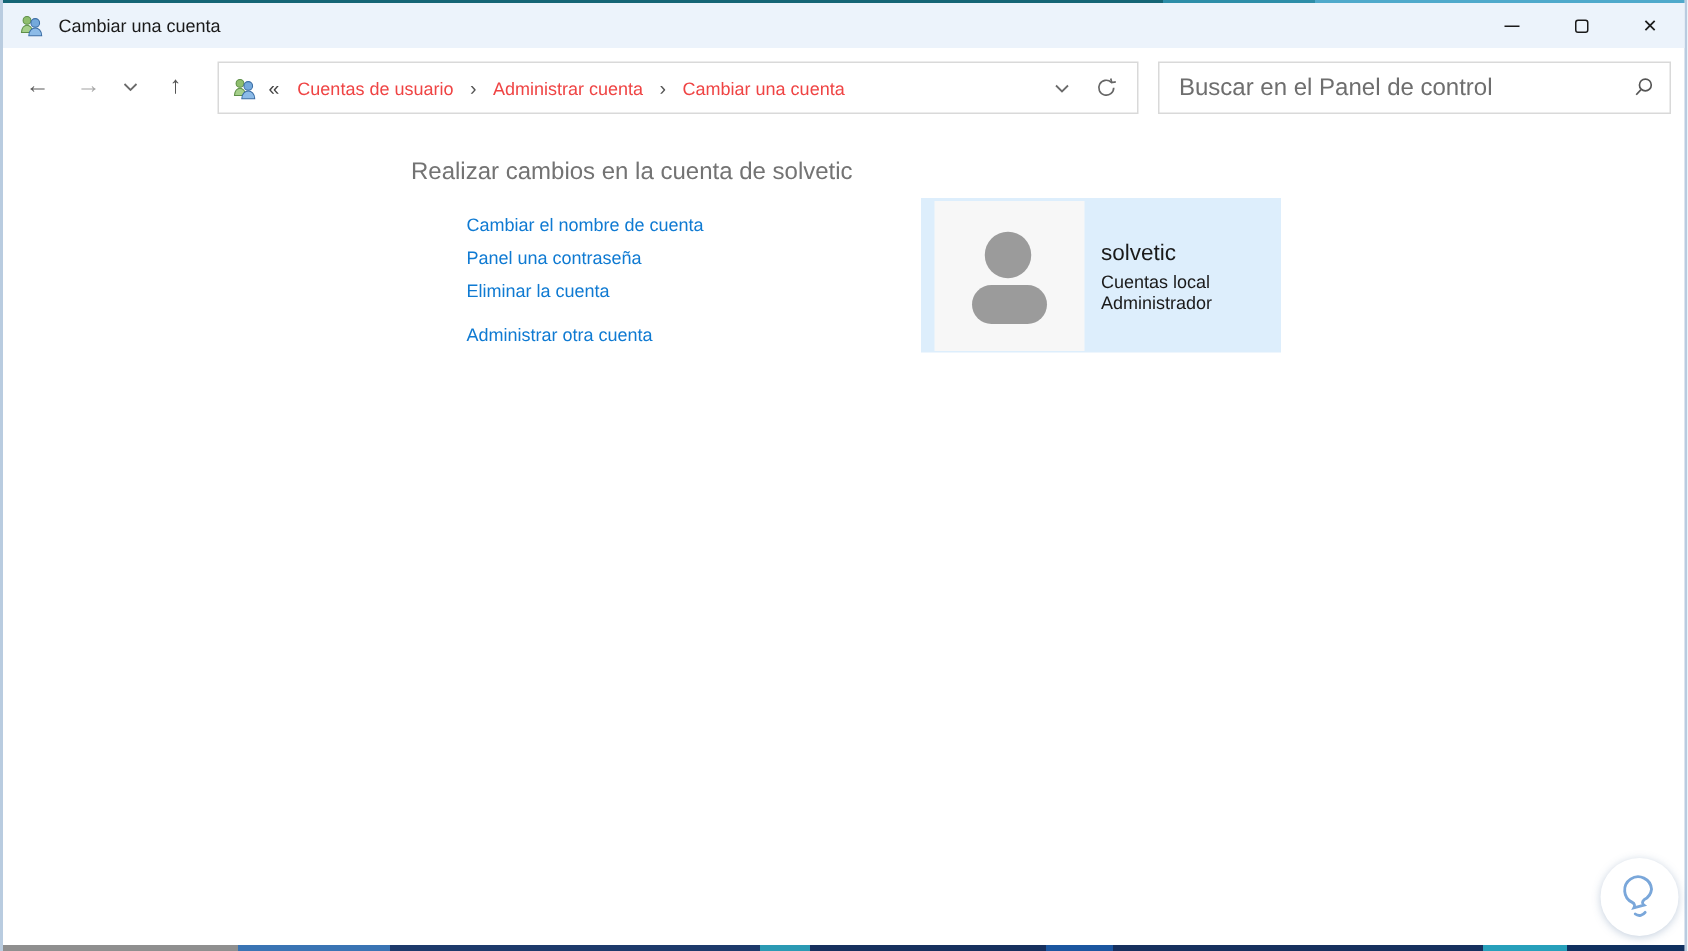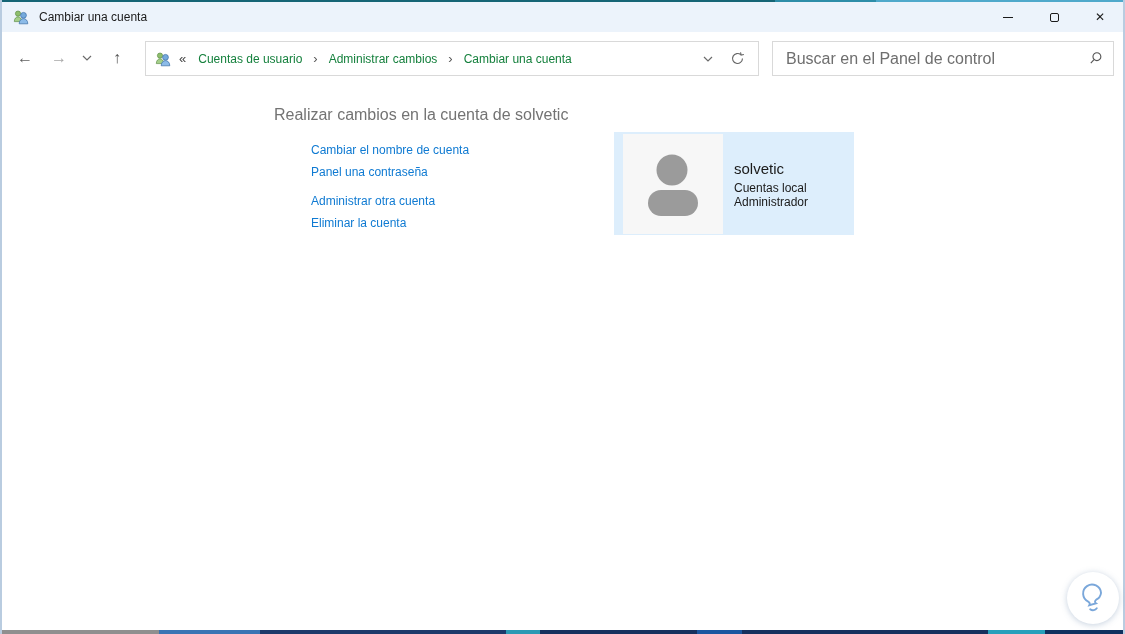--- a/index.html
+++ b/index.html
@@ -45,21 +45,21 @@
   .nav-chevron { margin-left:2px; width:22px; }
   .nav-up { color:#555; margin-left:4px; }
 
   .address-bar {
     position:absolute; top:41px; left:143px; width:614px; height:35px;
     border:1px solid #d9d9d9; background:#fff;
     display:flex; align-items:center; font-size:12px;
   }
   .address-bar .crumb-icon { width:16px; height:16px; margin:0 8px 0 9px; flex:0 0 auto; }
   .crumb-overflow { color:#444; margin-right:10px; font-size:13px; }
-  .crumb-item { color:#15803d; padding:0 2px; cursor:default; white-space:nowrap; }
+  .crumb-item { color:#ef4444; padding:0 2px; cursor:default; white-space:nowrap; }
   .crumb-sep { color:#555; margin:0 9px; font-size:13px; }
   .address-right { margin-left:auto; display:flex; align-items:center; }
   .addr-chevron { width:24px; display:flex; justify-content:center; }
   .refresh-btn { width:34px; height:33px; display:flex; align-items:center; justify-content:center; margin-right:4px; }
 
   .search-box {
     position:absolute; top:41px; left:770px; width:342px; height:35px;
     border:1px solid #d9d9d9; background:#fff;
     display:flex; align-items:center;
   }
@@ -147,21 +147,21 @@
       <svg width="16" height="16" viewBox="0 0 16 16">
         <circle cx="5" cy="4.6" r="2.6" fill="#8fbe6d" stroke="#5e8f48" stroke-width="0.7"></circle>
         <path d="M1.3 12.6 c0-3.2 2-4.8 3.7-4.8 c1.7 0 3.7 1.6 3.7 4.8 z" fill="#a5cf8a" stroke="#5e8f48" stroke-width="0.7"></path>
         <circle cx="10.5" cy="6.3" r="2.9" fill="#74a9dc" stroke="#3c6ea5" stroke-width="0.7"></circle>
         <path d="M6.2 14.8 c0-3.5 2.3-5.2 4.3-5.2 c2 0 4.3 1.7 4.3 5.2 z" fill="#8cbbe8" stroke="#3c6ea5" stroke-width="0.7"></path>
       </svg>
     </span>
     <span class="crumb-overflow">«</span>
     <span class="crumb-item">Cuentas de usuario</span>
     <span class="crumb-sep">›</span>
-    <span class="crumb-item">Administrar cambios</span>
+    <span class="crumb-item">Administrar cuenta</span>
     <span class="crumb-sep">›</span>
     <span class="crumb-item">Cambiar una cuenta</span>
     <div class="address-right">
       <div class="addr-chevron">
         <svg width="10" height="6" viewBox="0 0 10 6">
             <path d="M1 1 L5 5 L9 1" fill="none" stroke="#6b6b6b" stroke-width="1.2"></path>
           </svg>
       </div>
       <div class="refresh-btn">
         <svg width="15" height="15" viewBox="0 0 16 16">
@@ -180,22 +180,22 @@
         <path d="M6.4 9.3 L3 13" fill="none" stroke="#555" stroke-width="1.2"></path>
       </svg>
     </span>
   </div>
 
   <div class="page-heading">Realizar cambios en la cuenta de solvetic</div>
 
   <div class="task-links">
     <a class="task-link">Cambiar el nombre de cuenta</a>
     <a class="task-link">Panel una contraseña</a>
+    <a class="task-link">Eliminar la cuenta</a>
     <a class="task-link other">Administrar otra cuenta</a>
-    <a class="task-link">Eliminar la cuenta</a>
   </div>
 
   <div class="account-card">
     <div class="avatar">
       <svg width="100" height="100" viewBox="0 0 100 100">
         <circle cx="49" cy="36" r="15.5" fill="#9b9b9b"></circle>
         <rect x="25" y="56" width="50" height="26" rx="13" fill="#9b9b9b"></rect>
       </svg>
     </div>
     <div class="account-info">

